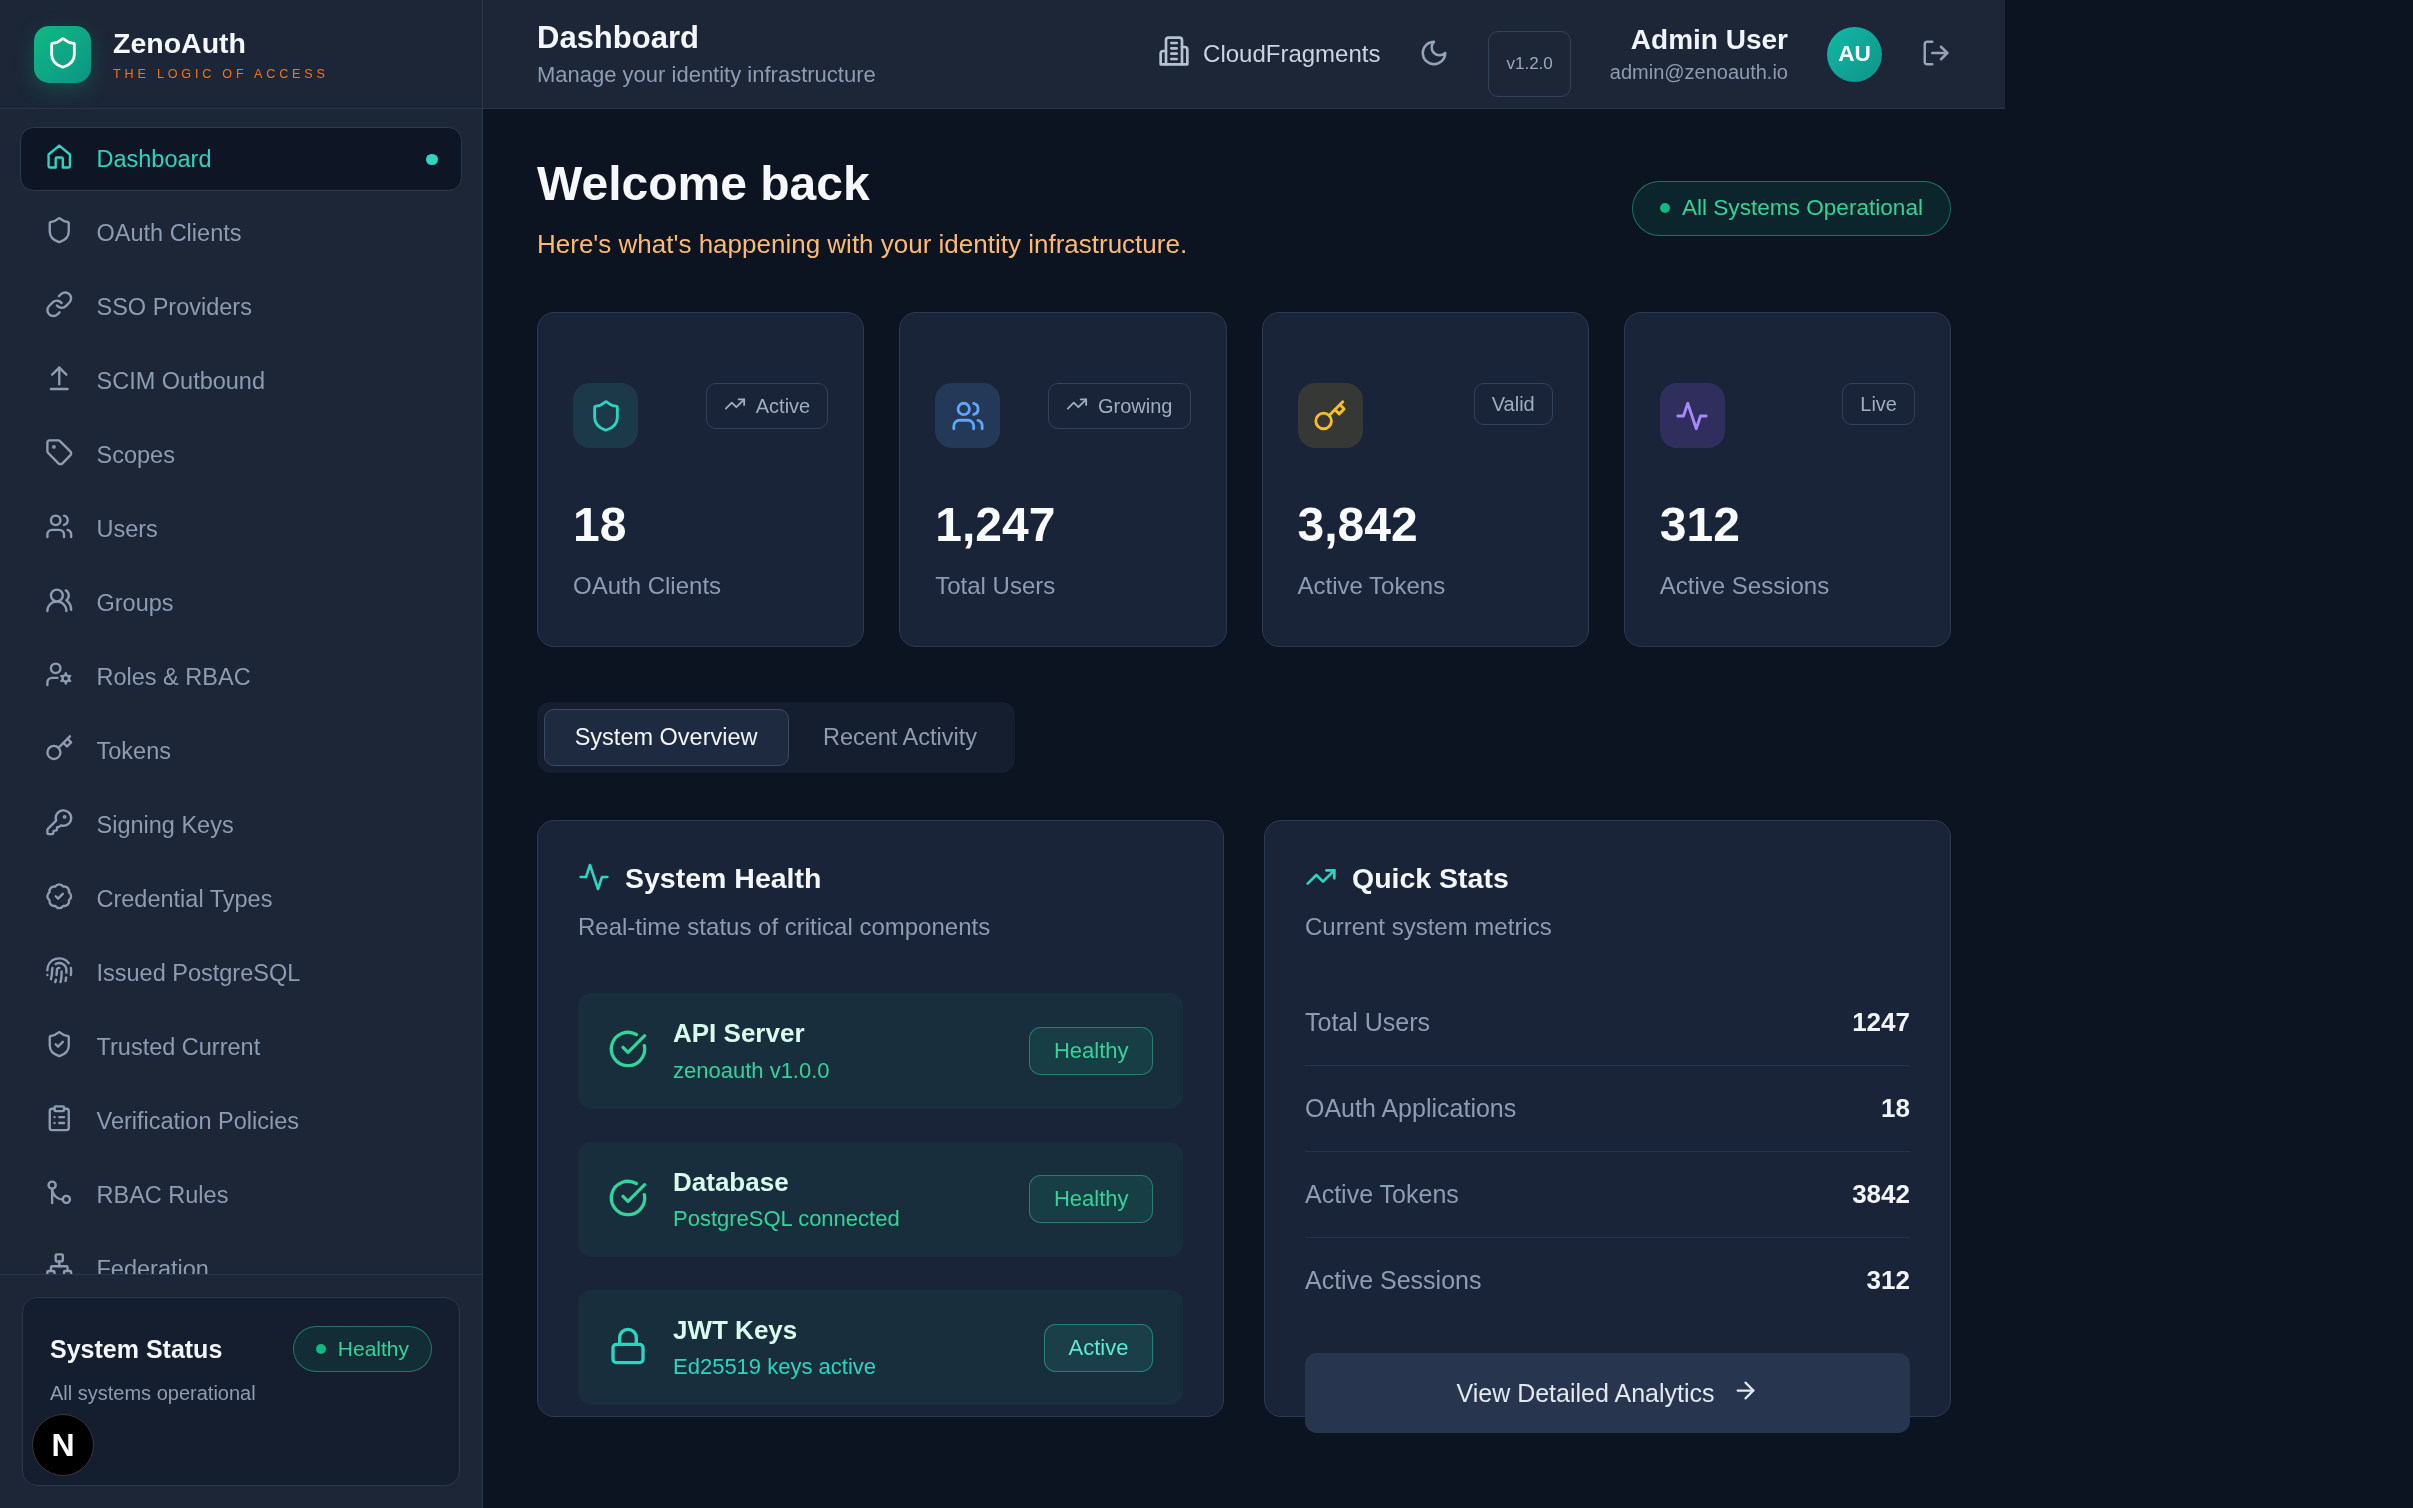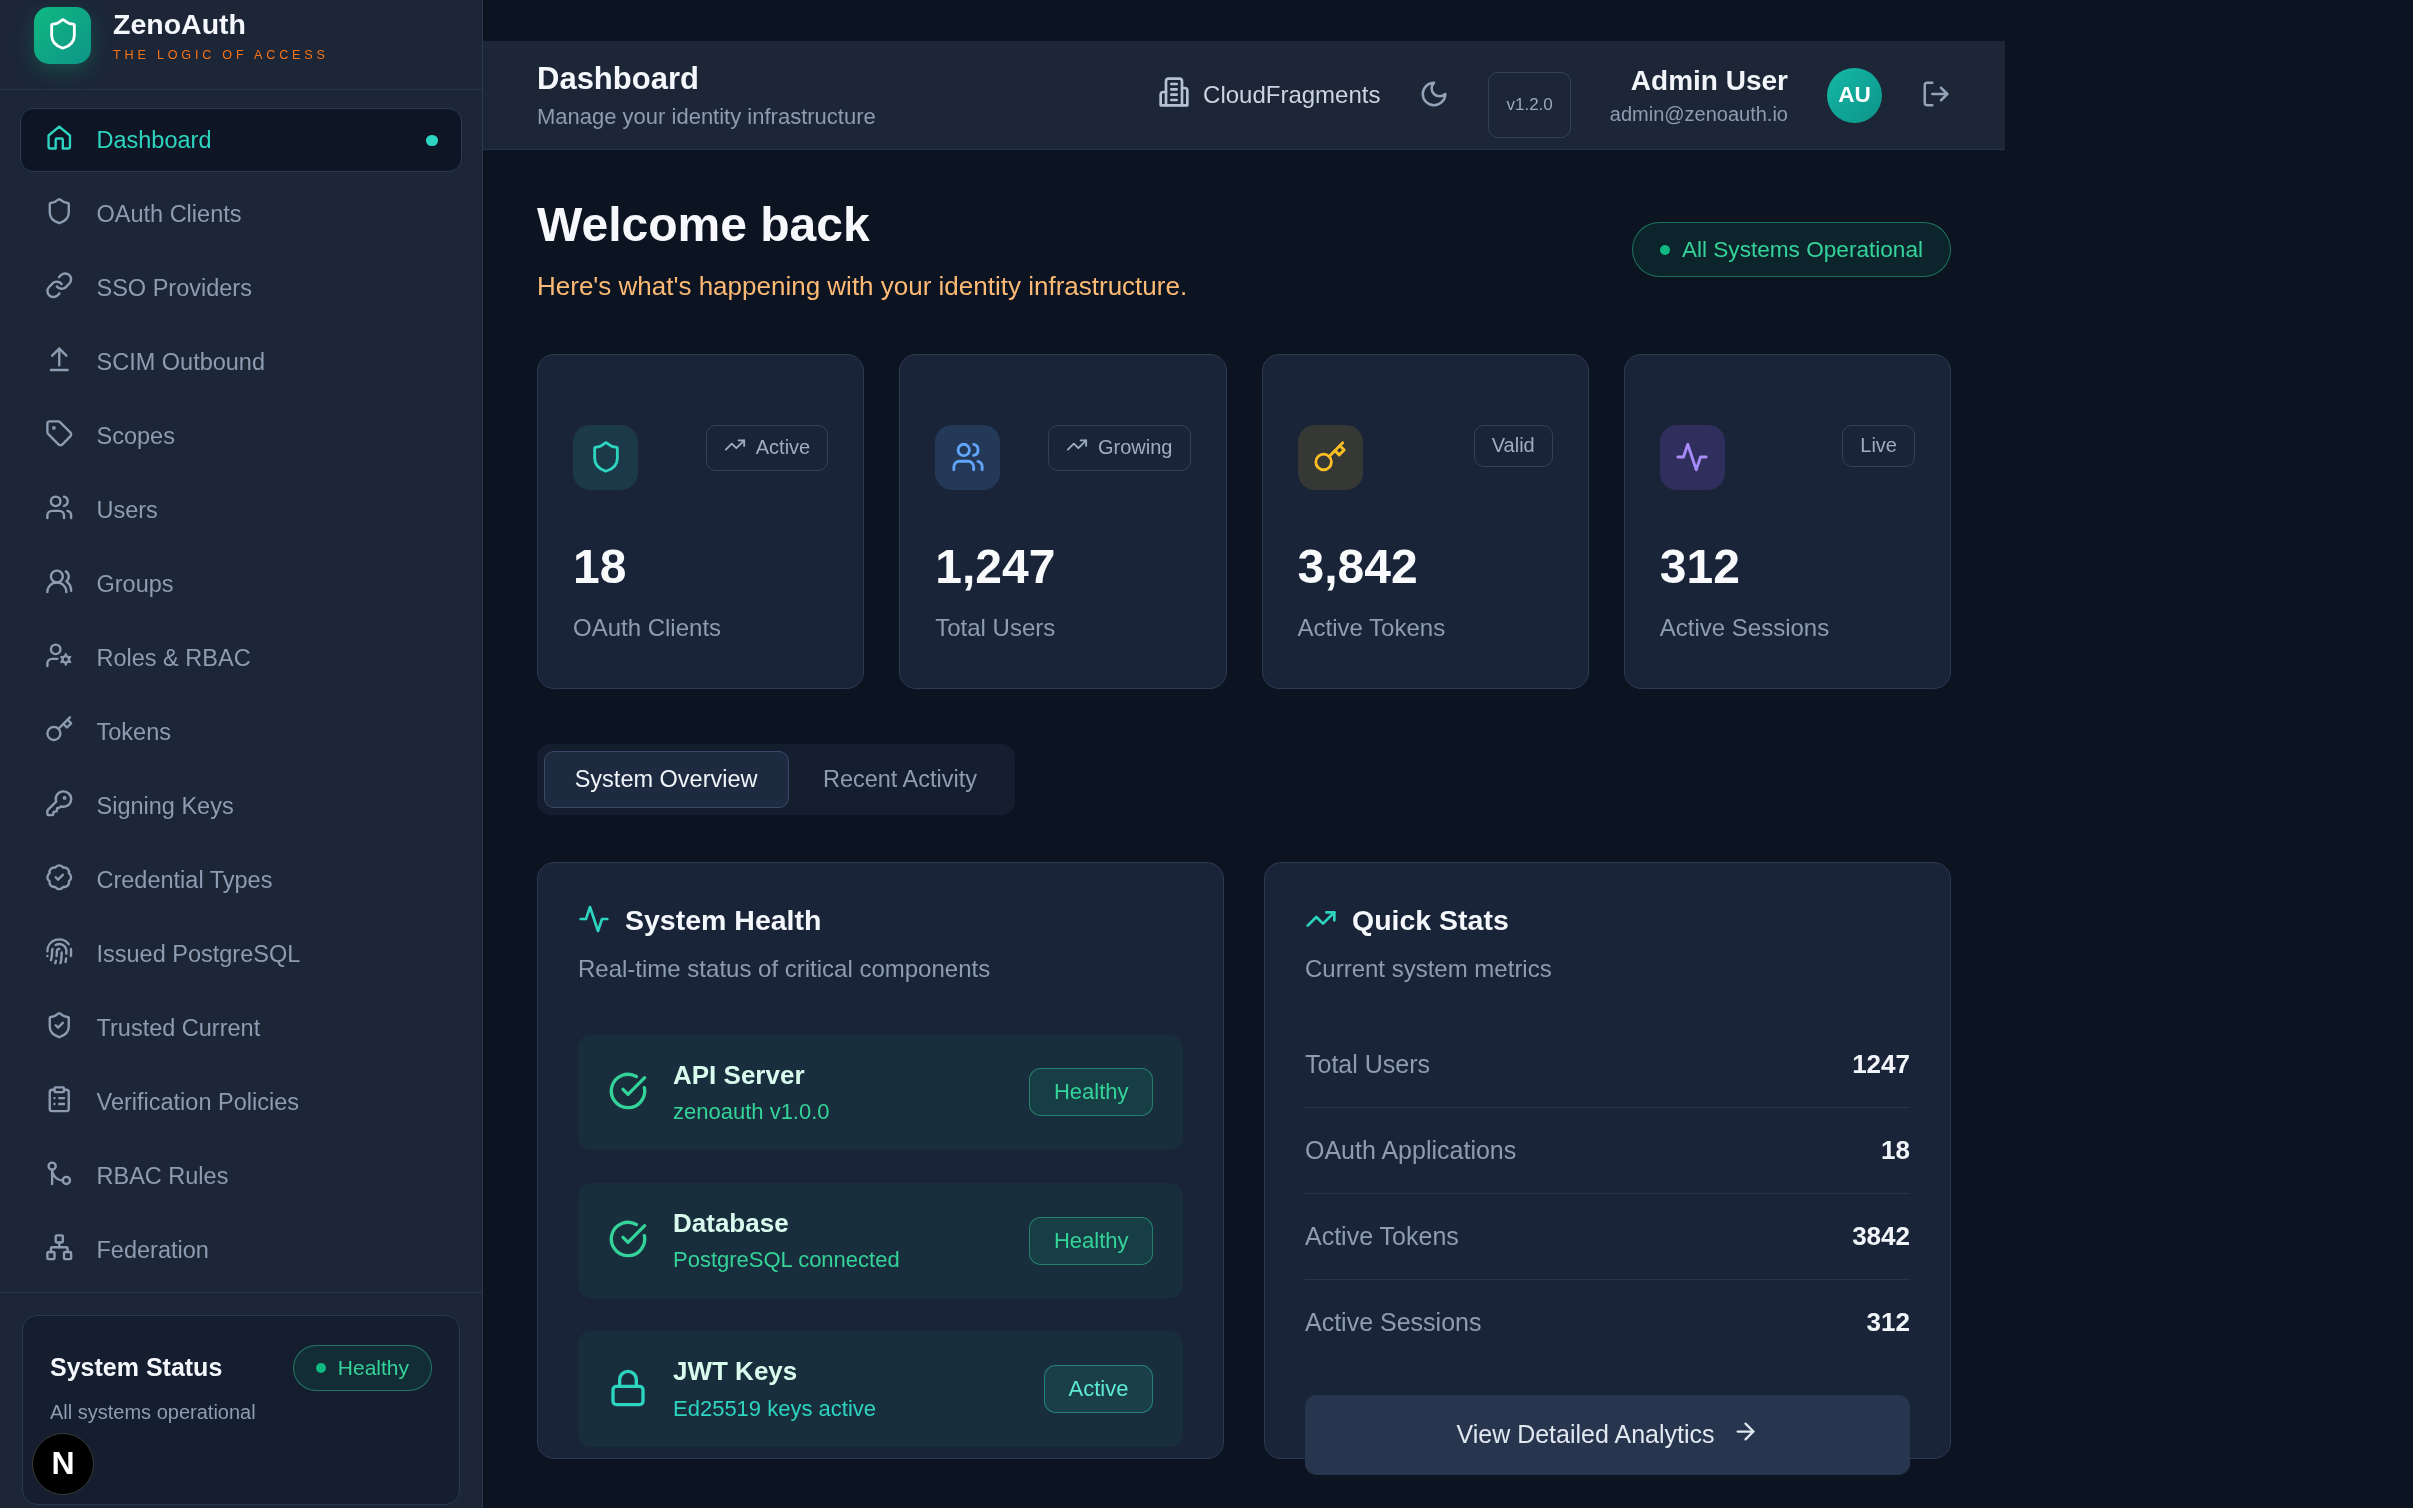--- a/index.html
+++ b/index.html
@@ -1,18 +1,18 @@
 <!DOCTYPE html>
 <html style="font-size:13.4px"><head>
 <meta charset="utf-8">
 <style>
   * { margin:0; padding:0; box-sizing:border-box; }
   html,body { width:2413px; height:1508px; }
   body { font-family:"Liberation Sans", sans-serif; background:#0c1422; color:#f1f5f9; overflow:hidden; }
-  .app { display:flex; width:2005px; height:1508px;align-items:center; }
+  .app { display:flex; width:2005px; height:1508px; }
 
   
   .sidebar { width:483px; min-width:483px; background:#1c2637; border-right:1.7px solid #2a3850; display:flex; flex-direction:column; position:relative; }
   .logo-section { height:109px; min-height:109px; display:flex; align-items:center; gap:22px; padding:0 34px; border-bottom:1.7px solid #27354b; }
   .logo-tile { width:57px; height:57px; border-radius:15px; background:linear-gradient(135deg,#10b981,#0d9488); display:flex; align-items:center; justify-content:center; box-shadow:0 6.7px 20px rgba(16,185,129,.25); }
   .logo-tile svg { width:34px; height:34px; color:#ffffff; }
   .brand-name { font-size:28.5px; font-weight:bold; color:#f4f7fb; }
   .brand-tagline { font-size:12.6px; letter-spacing:3.8px; color:#f97316; margin-top:7.5px; }
 
   .nav { flex:1; padding:18.4px 20px 0; overflow:hidden; }

